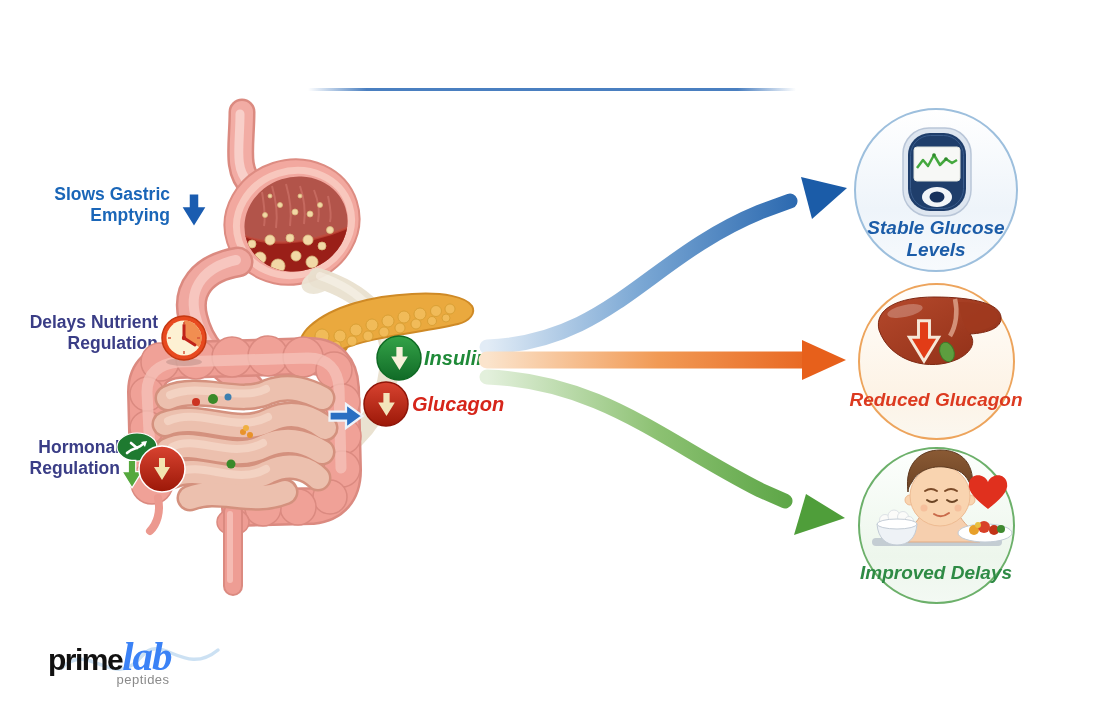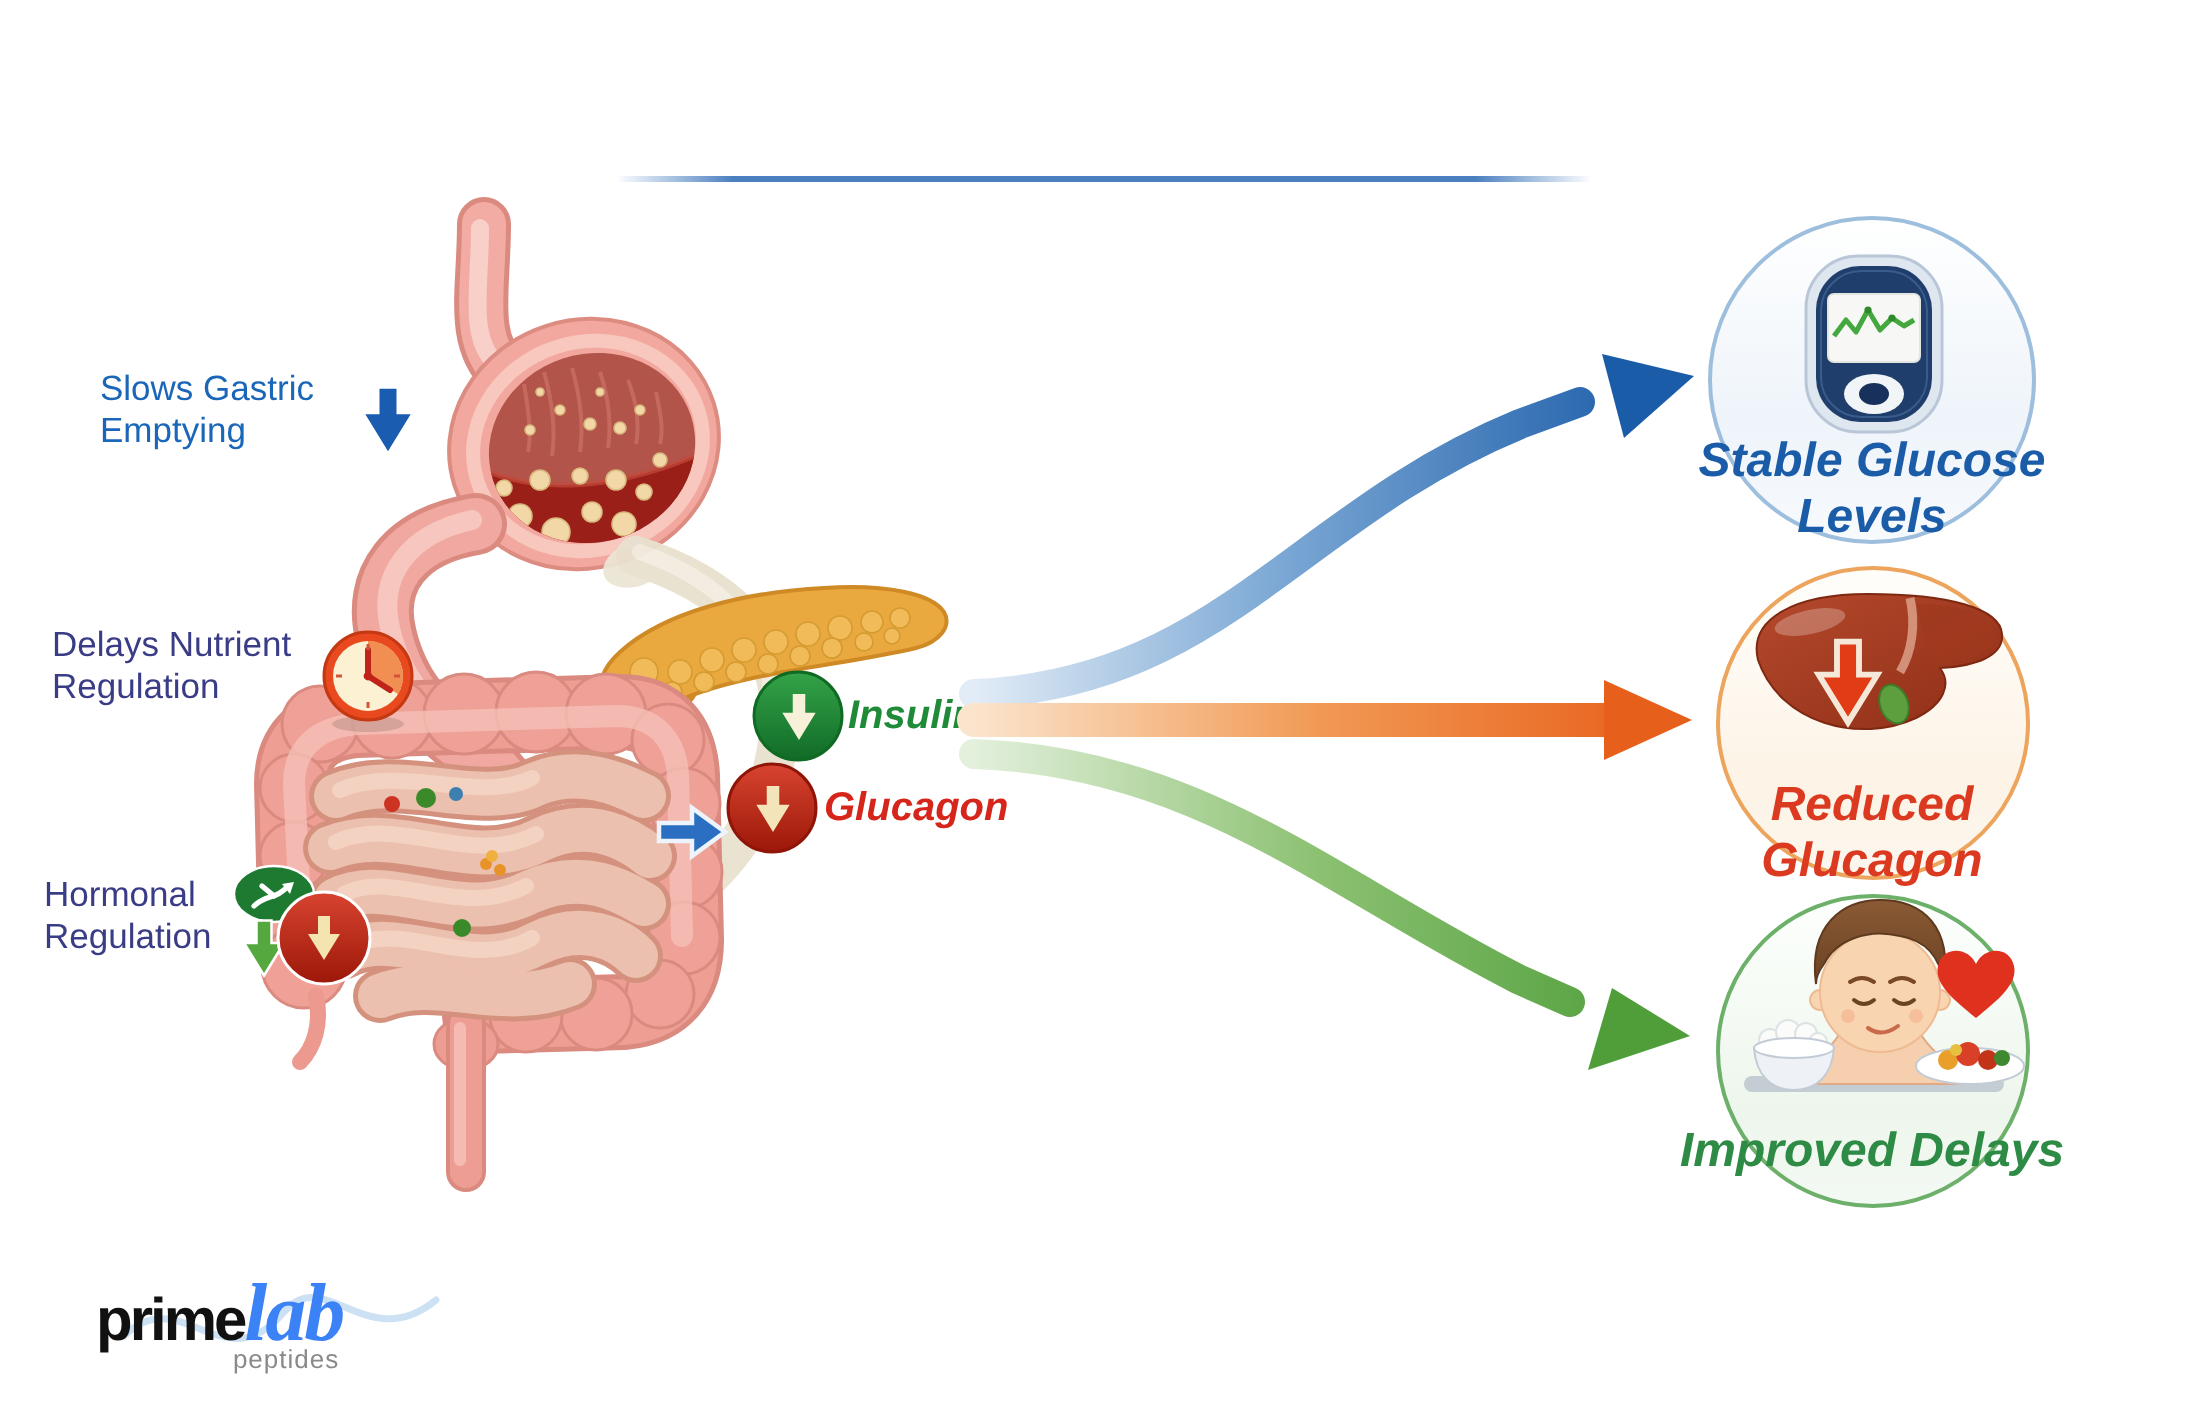--- a/index.html
+++ b/index.html
@@ -13,21 +13,21 @@
     position:absolute; left:150px; top:38px; width:800px;
     text-align:center; font-size:39px; font-weight:bold; font-style:italic;
     color:#e2532f; letter-spacing:0px;
   }
   #title-underline {
     position:absolute; left:308px; top:88px; width:488px; height:3px;
     background:linear-gradient(90deg, rgba(74,127,192,0) 0%, #4a7fc0 12%, #4a7fc0 88%, rgba(74,127,192,0) 100%);
     border-radius:2px;
   }
   
-  .lbl { position:absolute; font-weight:normal; line-height:1.18; text-align:left; }
+  .lbl { position:absolute; font-weight:bold; line-height:1.18; text-align:right; }
   #lbl-gastric  { left:50px;  top:184px; width:120px; font-size:17.5px; color:#1a66b8; }
   #lbl-nutrient { left:26px;  top:312px; width:132px; font-size:17.5px; color:#3a3d86; }
   #lbl-hormonal { left:22px;  top:437px; width:98px;  font-size:17.5px; color:#3a3d86; }
   
   .hormone-lbl { position:absolute; font-size:20px; font-weight:bold; font-style:italic; }
   #lbl-insulin  { left:424px; top:347px; color:#1f8a38; }
   #lbl-glucagon { left:412px; top:393px; color:#d6251a; }
   
   .outcome-circle { position:absolute; border-radius:50%; z-index:1; }
   #circle-glucose {
@@ -40,21 +40,21 @@
     border:2px solid #eda45c;
     background:linear-gradient(180deg,#fffefb 0%,#fdf3e6 70%,#fbf7ef 100%);
   }
   #circle-satiety {
     left:858px; top:447px; width:157px; height:157px;
     border:2px solid #6cb06a;
     background:linear-gradient(180deg,#fdfffd 0%,#edf6ec 70%,#f3f9f3 100%);
   }
   .outcome-lbl {
     position:absolute; width:200px; text-align:center; z-index:3;
-    font-size:24px; font-weight:bold; font-style:italic;
+    font-size:19px; font-weight:bold; font-style:italic;
   }
   #lbl-glucose { left:836px; top:217px; color:#1b5ca8; }
   #lbl-rglucagon { left:836px; top:389px; color:#dc3a20; }
   #lbl-satiety { left:836px; top:562px; color:#2e8b45; }
   
   #logo { position:absolute; left:48px; top:632px; z-index:3; }
   #logo .prime {
     font-size:30px; font-weight:bold; color:#111; letter-spacing:-1.5px;
   }
   #logo .lab {

